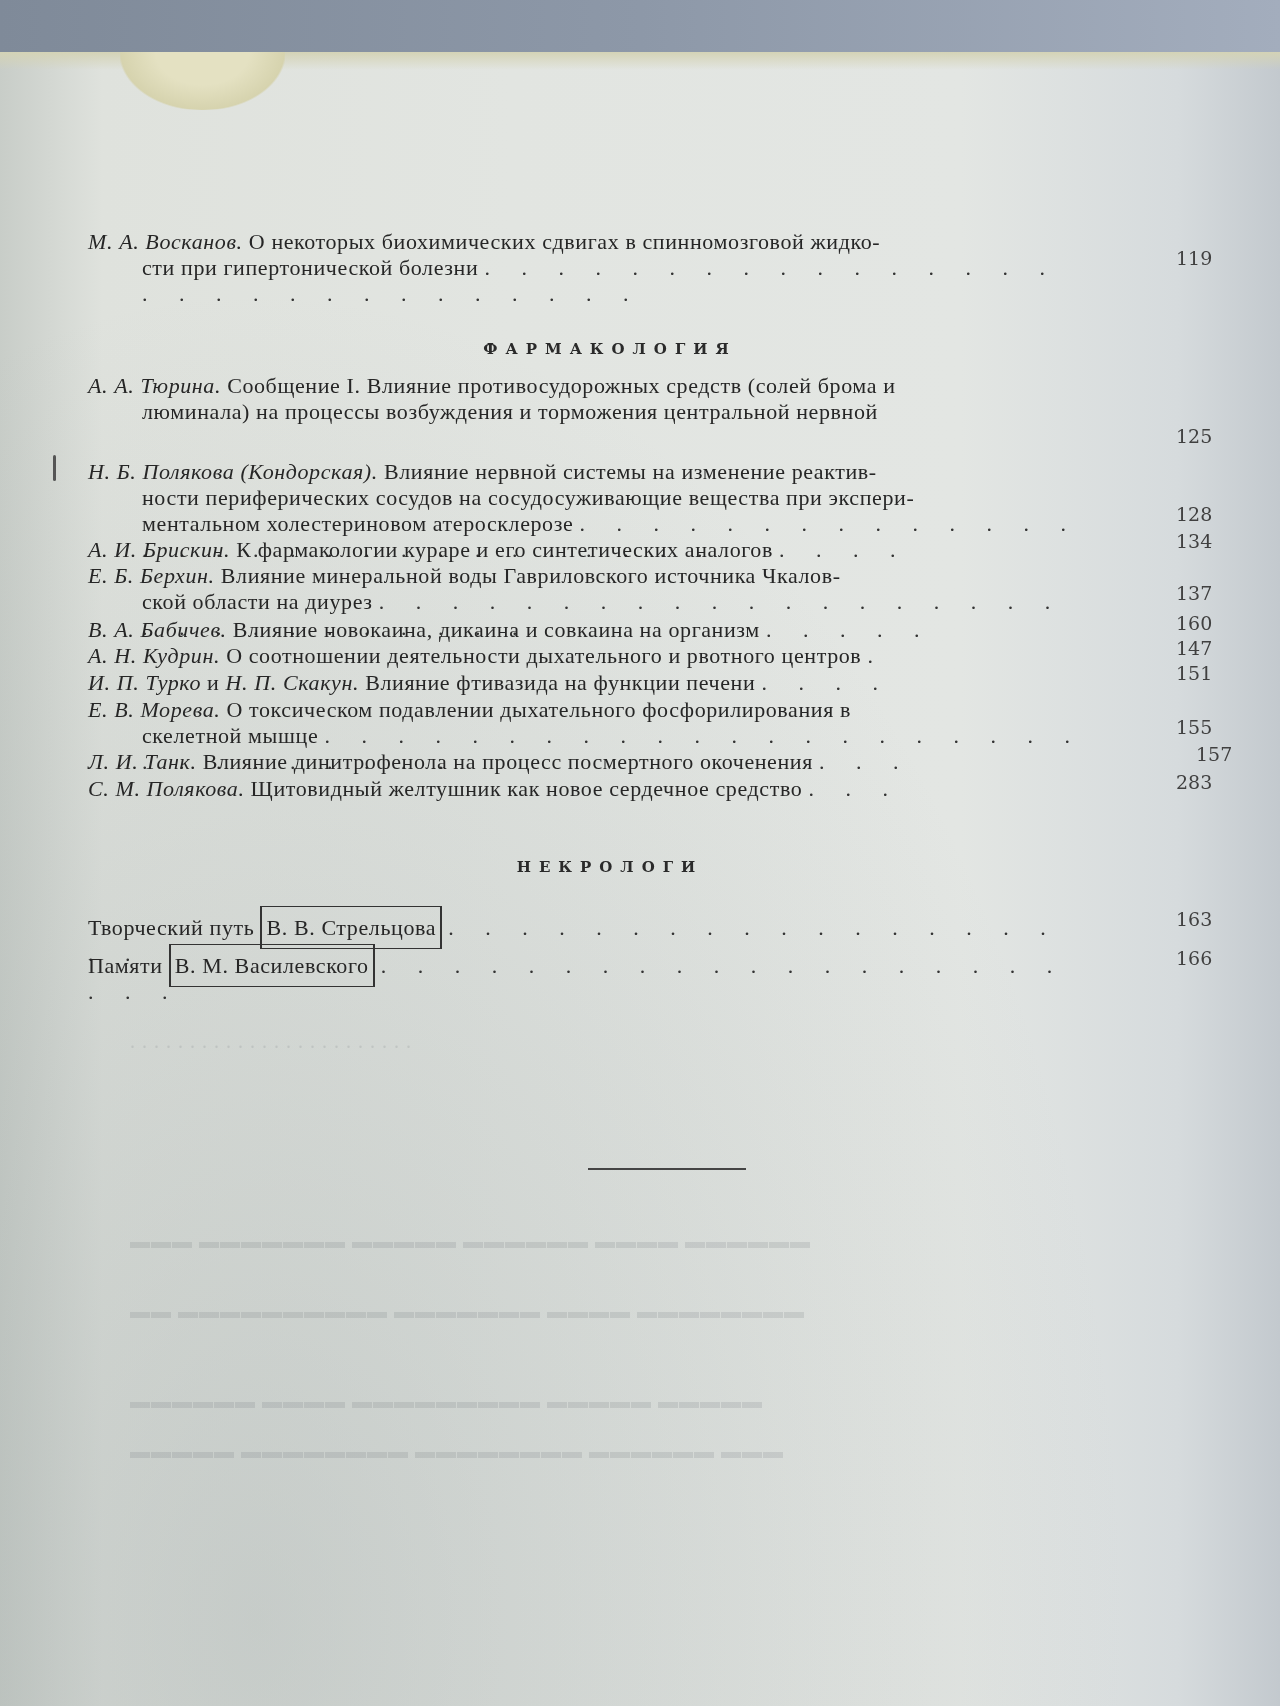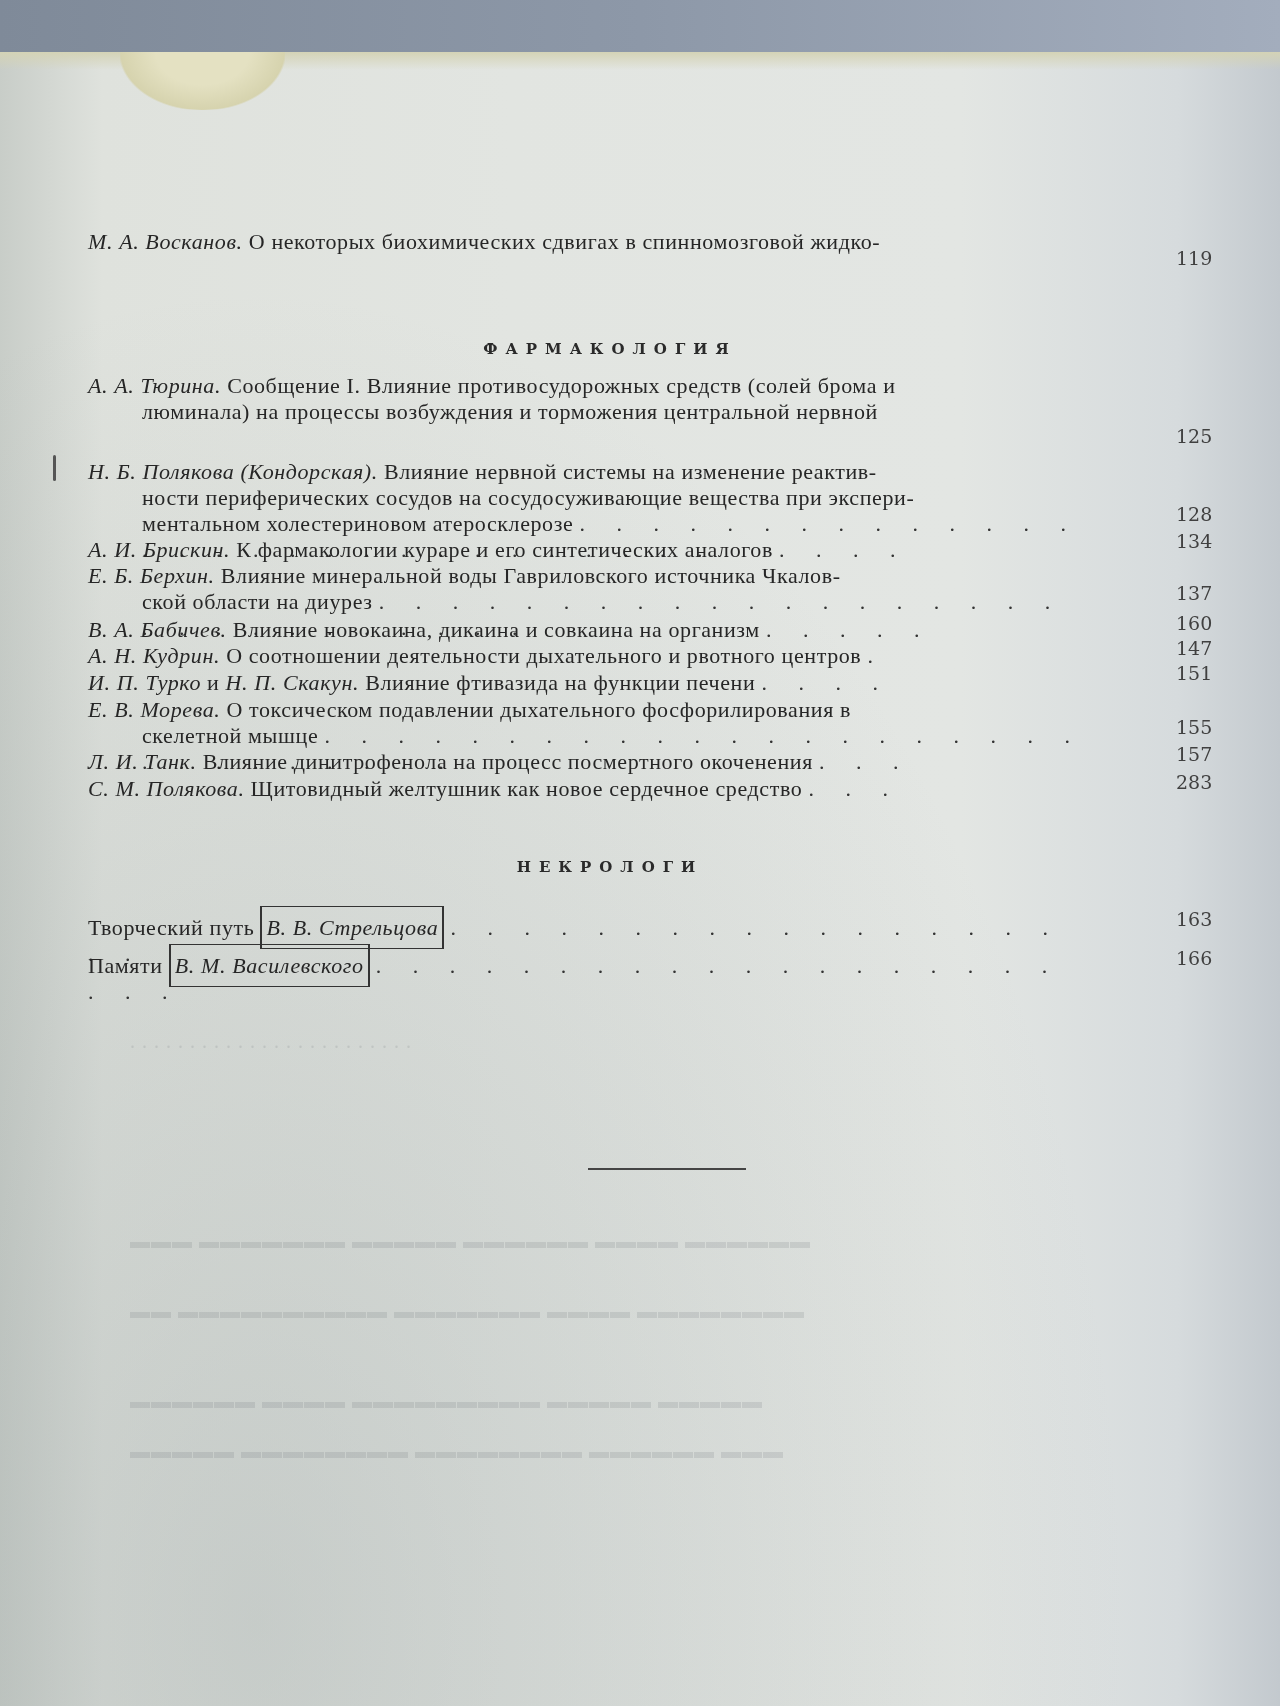--- a/index.html
+++ b/index.html
@@ -84,21 +84,20 @@
       left: 0;
       width: 1220px;
       text-align: center;
       font-family: "DejaVu Serif", serif;
       font-weight: bold;
       font-size: 15px;
       letter-spacing: 8px;
       color: #2a2a2a;
     }
     .boxed-name {
-      font-style: italic;
       border-left: 2px solid #333;
       border-right: 2px solid #333;
       border-top: 1.5px solid #333;
       border-bottom: 1.5px solid #333;
       padding: 8px 4px;
     }
     .margin-mark {
       position: absolute;
       left: 53px; top: 455px;
       width: 3px; height: 26px;
@@ -134,20 +133,21 @@
 <div class="ghost" style="top:1300px;">▬▬ ▬▬▬▬▬▬▬▬▬▬ ▬▬▬▬▬▬▬ ▬▬▬▬ ▬▬▬▬▬▬▬▬</div>
 <div class="ghost" style="top:1390px;">▬▬▬▬▬▬ ▬▬▬▬ ▬▬▬▬▬▬▬▬▬ ▬▬▬▬▬ ▬▬▬▬▬</div>
 <div class="ghost" style="top:1440px;">▬▬▬▬▬ ▬▬▬▬▬▬▬▬ ▬▬▬▬▬▬▬▬ ▬▬▬▬▬▬ ▬▬▬</div>
 
 <div class="margin-mark"></div>
 
 <div class="toc">
 
   <div class="entry" style="top:229px;">
     <span class="author">М. А. Восканов.</span><span class="title"> О некоторых биохимических сдвигах в спинномозговой жидко-</span>
+    <span class="cont"><span>сти при гипертонической болезни</span> <span class="leaders">. . . . . . . . . . . . . . . . . . . . . . . . . . . . . .</span></span>
   </div>
   <div class="page" style="top:247px;">119</div>
 
   <div class="section-heading" style="top:340px;">ФАРМАКОЛОГИЯ</div>
 
   <div class="entry" style="top:373px;">
     <span class="author">А. А. Тюрина.</span><span> Сообщение I. Влияние противосудорожных средств (солей брома и</span>
     <span class="cont">люминала) на процессы возбуждения и торможения центральной нервной</span>
   </div>
   <div class="page" style="top:425px;">125</div>
@@ -187,21 +187,21 @@
 
   <div class="entry" style="top:697px;">
     <span class="author">Е. В. Морева.</span><span> О токсическом подавлении дыхательного фосфорилирования в</span>
     <span class="cont"><span>скелетной мышце</span> <span class="leaders">. . . . . . . . . . . . . . . . . . . . . . . . . . . . . .</span></span>
   </div>
   <div class="page" style="top:716px;">155</div>
 
   <div class="entry" style="top:749px;">
     <span class="author">Л. И. Танк.</span><span> Влияние динитрофенола на процесс посмертного окоченения</span> <span class="leaders">. . .</span>
   </div>
-  <div class="page" style="top:743px;">157</div>
+  <div class="page" style="top:743px;margin-left:20px;">157</div>
 
   <div class="entry" style="top:776px;">
     <span class="author">С. М. Полякова.</span><span> Щитовидный желтушник как новое сердечное средство</span> <span class="leaders">. . .</span>
   </div>
   <div class="page" style="top:771px;">283</div>
 
   <div class="section-heading" style="top:858px;">НЕКРОЛОГИ</div>
 
   <div class="entry" style="top:915px; left:88px;">
     <span>Творческий путь </span><span class="boxed-name">В. В. Стрельцова</span> <span class="leaders">. . . . . . . . . . . . . . . . . . .</span>

